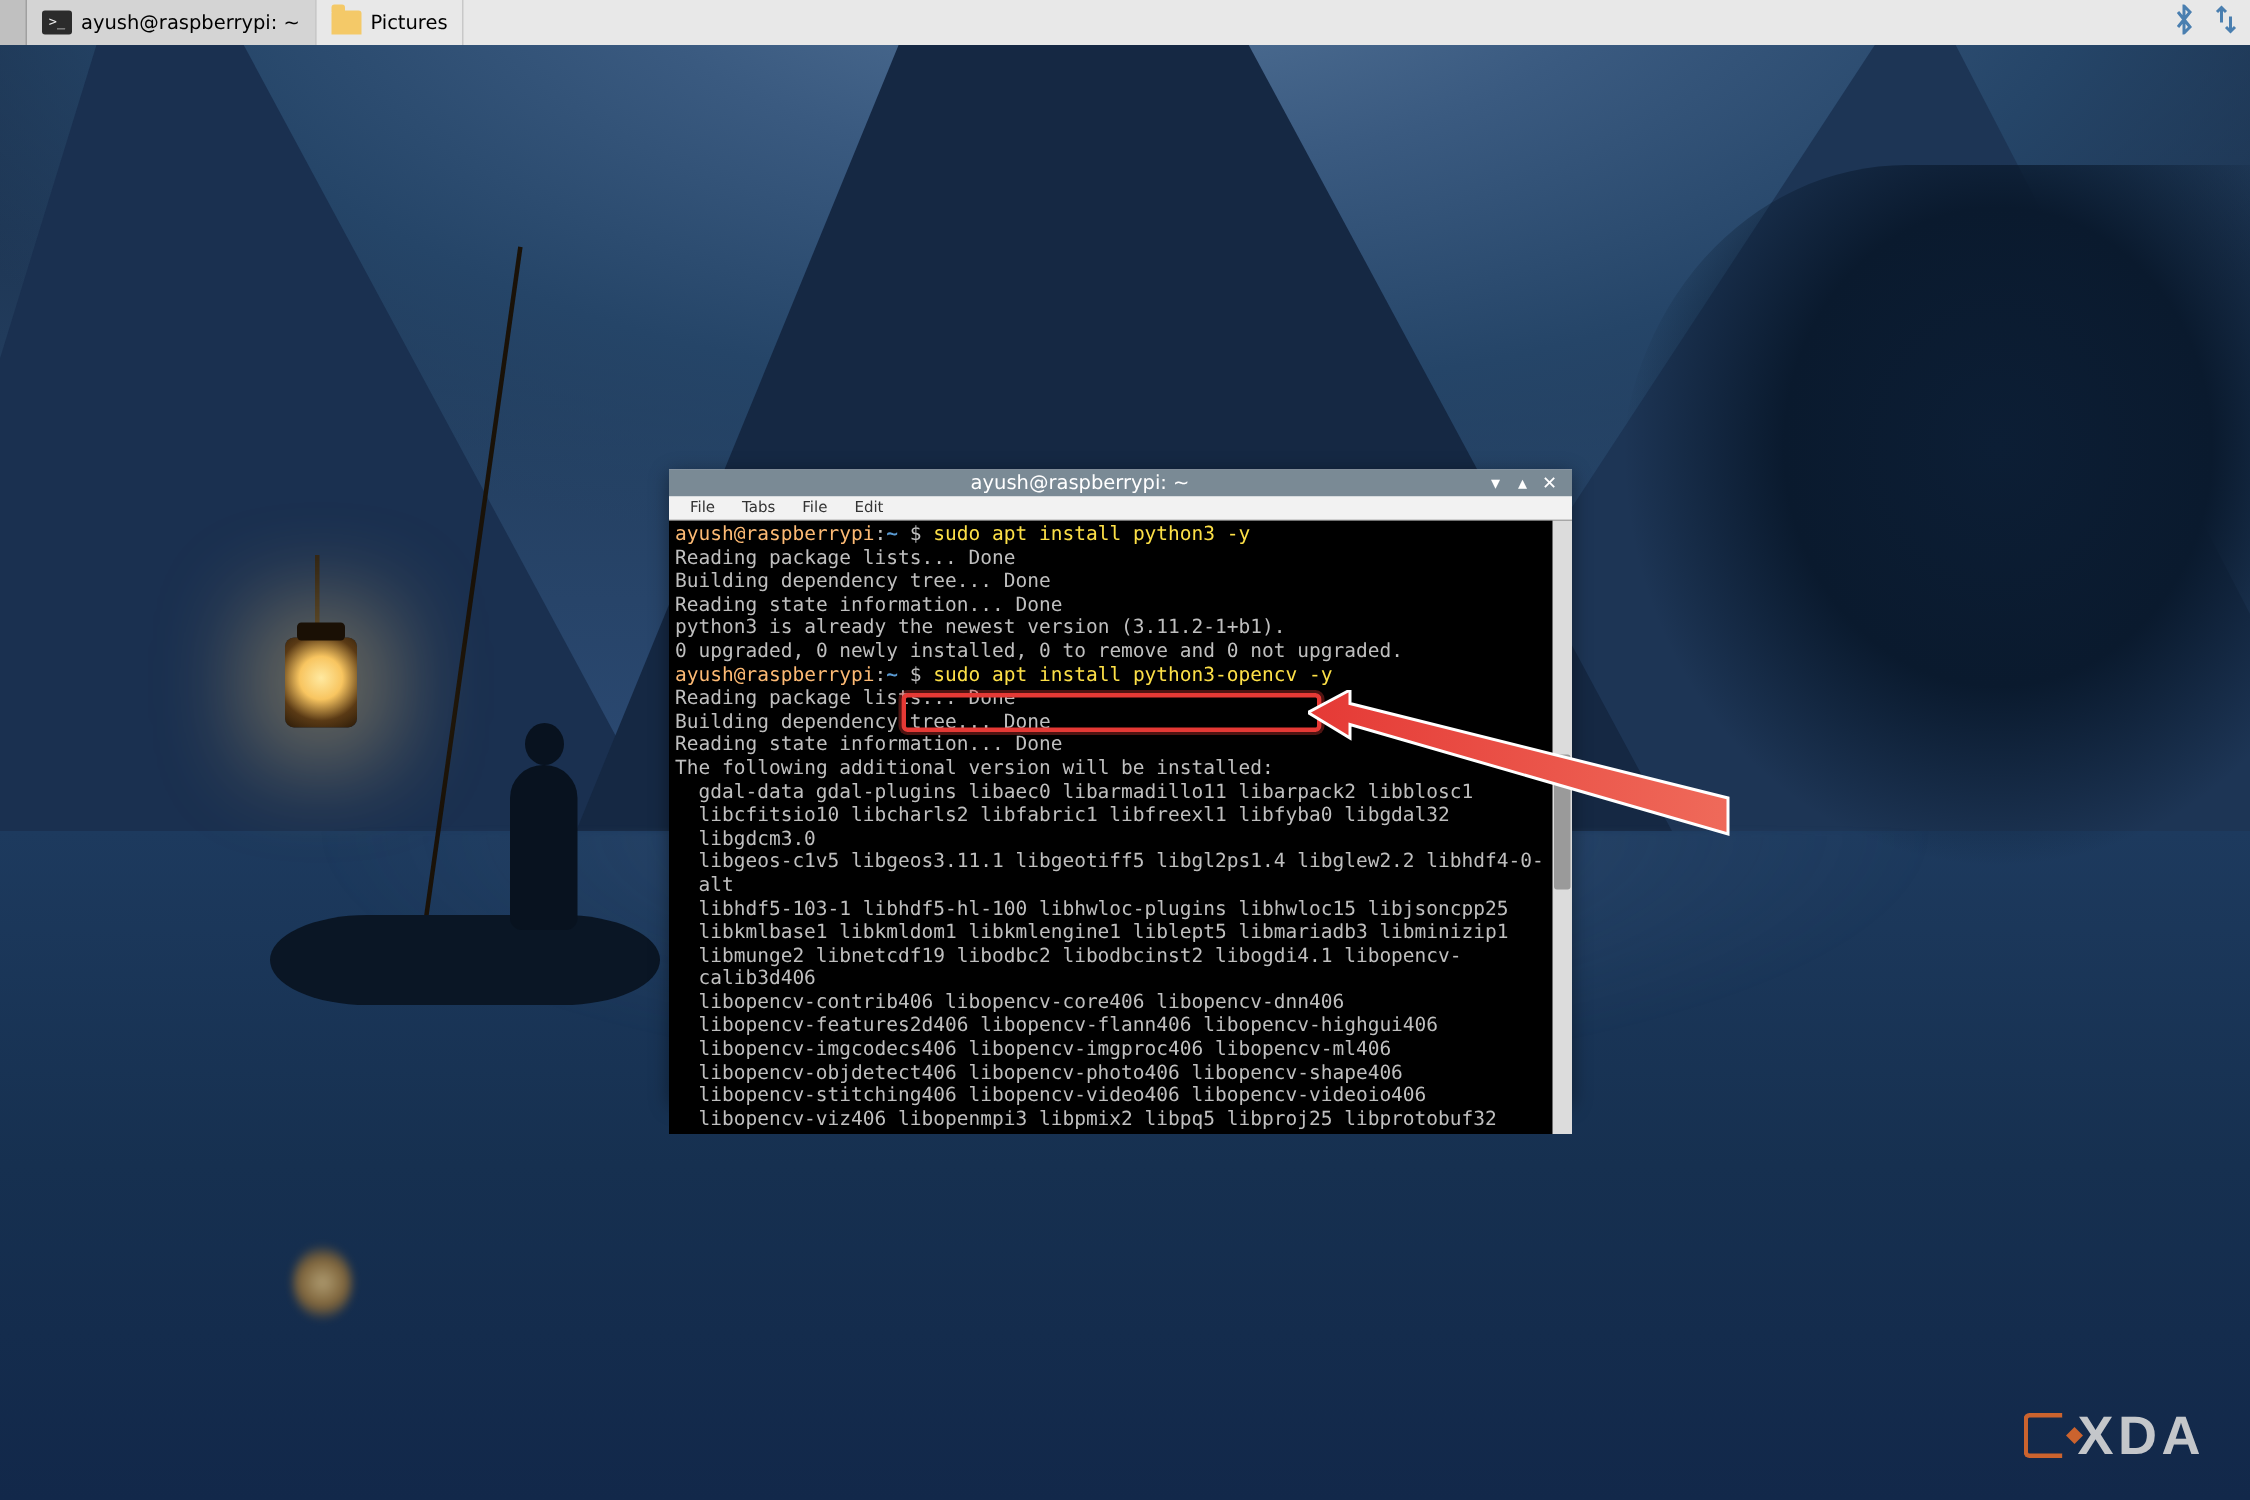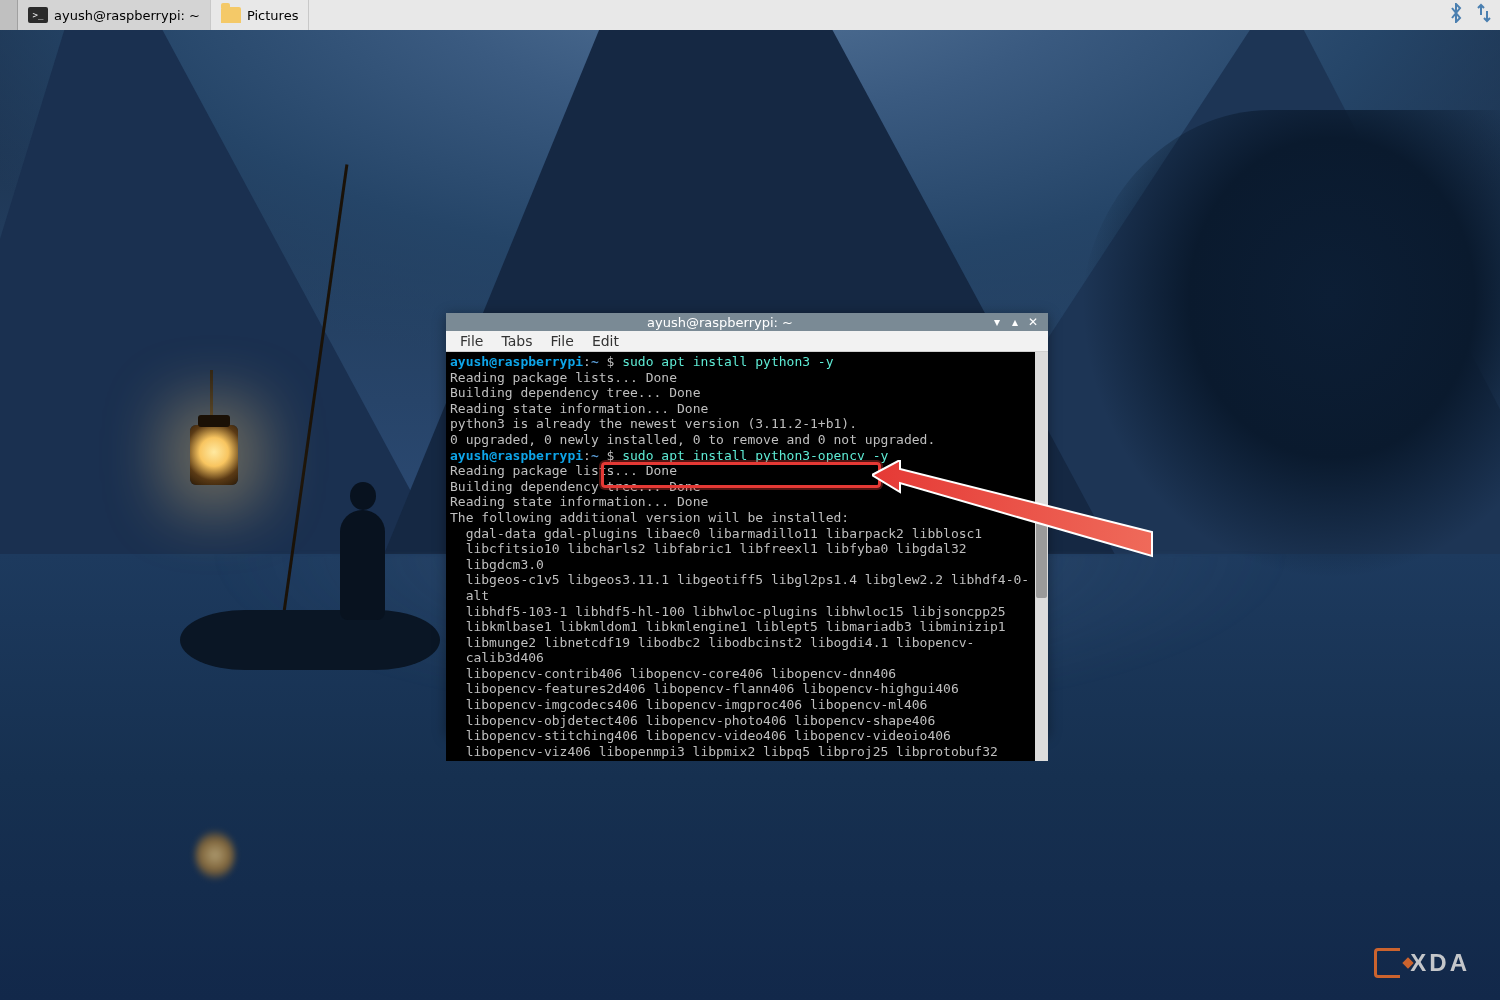--- a/index.html
+++ b/index.html
@@ -57,41 +57,41 @@
 .bt-icon, .net-icon { font-size:18px; }
 
 .termwin { position:absolute; left:446px; top:313px; width:602px; height:422px;
   background:#fff; box-shadow:0 2px 12px rgba(0,0,0,.4); display:flex; flex-direction:column; }
 .titlebar { height:28px; background:#7a8a95; color:#fff; display:flex; align-items:center;
   font-size:13px; padding:0 6px; }
 .titlebar .title { flex:1; text-align:center; }
 .win-btn { width:18px; height:18px; display:inline-flex; align-items:center; justify-content:center;
   font-size:12px; cursor:pointer; color:#fff; }
 .menubar { height:26px; background:#f2f2f2; display:flex; align-items:center; gap:2px;
-  padding:0 6px; font-size:14px; color:#333; border-bottom:1px solid #d0d0d0; }
+  padding:0 6px; font-size:10px; color:#333; border-bottom:1px solid #d0d0d0; }
 .menubar span { padding:2px 8px; cursor:pointer; }
 .term-wrap { flex:1; display:flex; background:#000; }
 .term { flex:1; padding:2px 4px; color:#bfbfbf;
   font-family:"DejaVu Sans Mono","Courier New",monospace; font-size:13px; line-height:15.6px;
   white-space:pre-wrap; overflow:hidden; position:relative; }
 .scrollbar { width:13px; background:#dcdcdc; position:relative; }
 .scrollbar .thumb { position:absolute; left:1px; right:1px; top:38%; height:90px;
   background:#9a9a9a; border-radius:2px; }
-.pr-user { color:#0ea5e9; font-weight:bold; }
+.pr-user { color:#fdba74; font-weight:normal; }
 .pr-path { color:#5a9bd4; font-weight:bold; }
 .pr-dollar { color:#bfbfbf; }
-.cmd { color:#5eead4; }
+.cmd { color:#fde047; }
 .pkg-indent { padding-left:2ch; display:block; }
 
 .hl-box { position:absolute; border:3px solid #e53935; border-radius:4px;
   box-shadow:0 0 0 2px rgba(229,57,53,.35); pointer-events:none; }
 .arrow { position:absolute; pointer-events:none; }
 
 .watermark { position:absolute; right:30px; bottom:22px; display:flex; align-items:center; gap:10px;
-  color:#d8d8d8; font-weight:700; letter-spacing:3px; font-size:24px;
+  color:#d8d8d8; font-weight:700; letter-spacing:3px; font-size:36px;
   font-family:Arial,sans-serif; opacity:.9; }
 .wm-ico { width:26px; height:30px; border:3px solid #e06a2b; border-right:none;
   border-radius:4px 0 0 4px; position:relative; }
 .wm-ico::after { content:""; position:absolute; right:-12px; top:50%; width:8px; height:8px;
   background:#e06a2b; transform:translateY(-50%) rotate(45deg); }
 </style>
 </head>
 <body>
 
 <div class="wallpaper">

